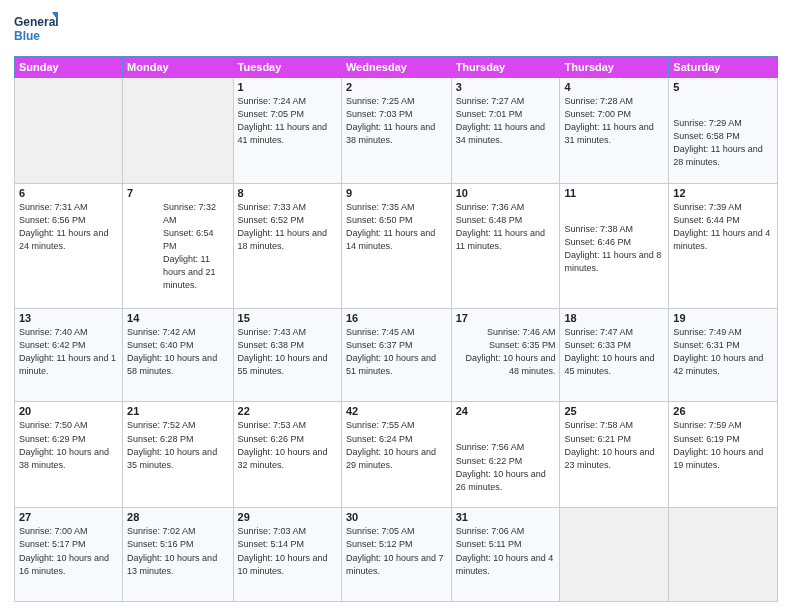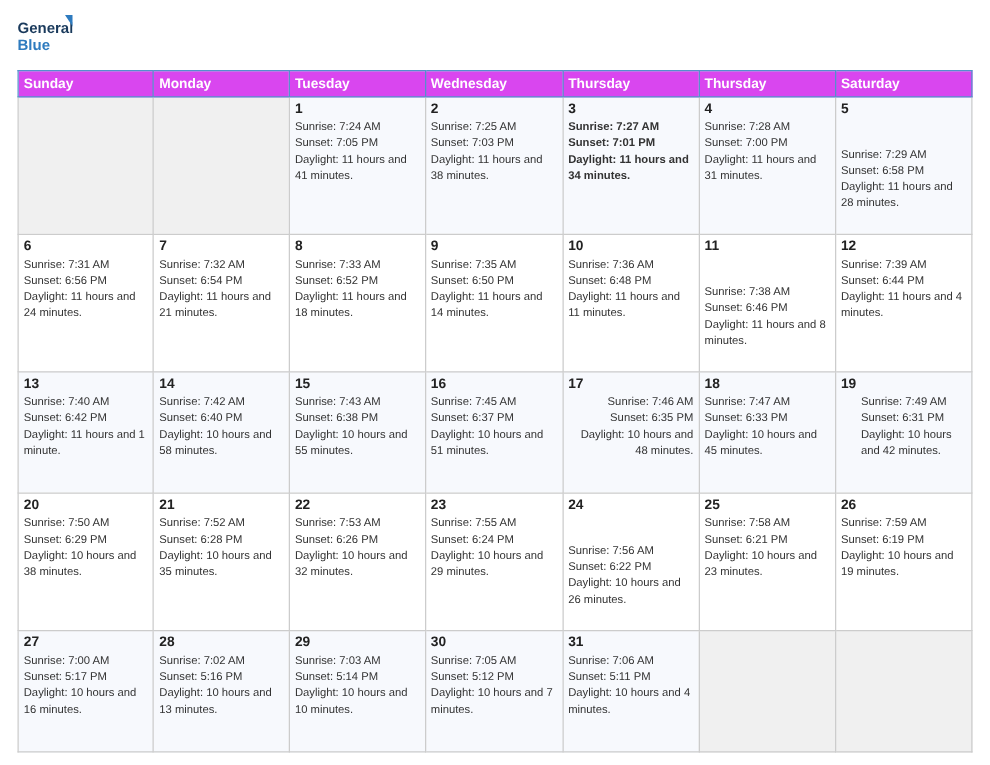--- a/index.html
+++ b/index.html
@@ -127,21 +127,21 @@
 Daylight: 11 hours and 41 minutes.</div>
           </td>
           <td>
             <span class="day-num">2</span>
             <div class="day-info" style="white-space: pre-line;">Sunrise: 7:25 AM
 Sunset: 7:03 PM
 Daylight: 11 hours and 38 minutes.</div>
           </td>
           <td>
             <span class="day-num">3</span>
-            <div class="day-info" style="white-space: pre-line; font-weight: bold;">Sunrise: 7:27 AM
+            <div class="day-info" style="white-space: pre-line;">Sunrise: 7:27 AM
 Sunset: 7:01 PM
 Daylight: 11 hours and 34 minutes.</div>
           </td>
           <td>
             <span class="day-num">4</span>
             <div class="day-info" style="white-space: pre-line;">Sunrise: 7:28 AM
 Sunset: 7:00 PM
 Daylight: 11 hours and 31 minutes.</div>
           </td>
           <td>
@@ -153,21 +153,21 @@
         </tr>
         <tr>
           <td>
             <span class="day-num">6</span>
             <div class="day-info" style="white-space: pre-line;">Sunrise: 7:31 AM
 Sunset: 6:56 PM
 Daylight: 11 hours and 24 minutes.</div>
           </td>
           <td>
             <span class="day-num">7</span>
-            <div class="day-info" style="white-space: pre-line;">Sunrise: 7:32 AM
+            <div class="day-info" style="white-space: pre-line; margin-left: 36px;">Sunrise: 7:32 AM
 Sunset: 6:54 PM
 Daylight: 11 hours and 21 minutes.</div>
           </td>
           <td>
             <span class="day-num">8</span>
             <div class="day-info" style="white-space: pre-line;">Sunrise: 7:33 AM
 Sunset: 6:52 PM
 Daylight: 11 hours and 18 minutes.</div>
           </td>
           <td>
@@ -227,21 +227,21 @@
 Daylight: 10 hours and 48 minutes.</div>
           </td>
           <td>
             <span class="day-num">18</span>
             <div class="day-info" style="white-space: pre-line;">Sunrise: 7:47 AM
 Sunset: 6:33 PM
 Daylight: 10 hours and 45 minutes.</div>
           </td>
           <td>
             <span class="day-num">19</span>
-            <div class="day-info" style="white-space: pre-line; margin-left: 16px;">Sunrise: 7:49 AM
+            <div class="day-info" style="white-space: pre-line;">Sunrise: 7:49 AM
 Sunset: 6:31 PM
 Daylight: 10 hours and 42 minutes.</div>
           </td>
         </tr>
         <tr>
           <td>
             <span class="day-num">20</span>
             <div class="day-info" style="white-space: pre-line;">Sunrise: 7:50 AM
 Sunset: 6:29 PM
 Daylight: 10 hours and 38 minutes.</div>
@@ -252,21 +252,21 @@
 Sunset: 6:28 PM
 Daylight: 10 hours and 35 minutes.</div>
           </td>
           <td>
             <span class="day-num">22</span>
             <div class="day-info" style="white-space: pre-line;">Sunrise: 7:53 AM
 Sunset: 6:26 PM
 Daylight: 10 hours and 32 minutes.</div>
           </td>
           <td>
-            <span class="day-num">23</span>
+            <span class="day-num">42</span>
             <div class="day-info" style="white-space: pre-line;">Sunrise: 7:55 AM
 Sunset: 6:24 PM
 Daylight: 10 hours and 29 minutes.</div>
           </td>
           <td>
             <span class="day-num">24</span>
             <div class="day-info" style="white-space: pre-line; margin-top: 24px;">Sunrise: 7:56 AM
 Sunset: 6:22 PM
 Daylight: 10 hours and 26 minutes.</div>
           </td>

